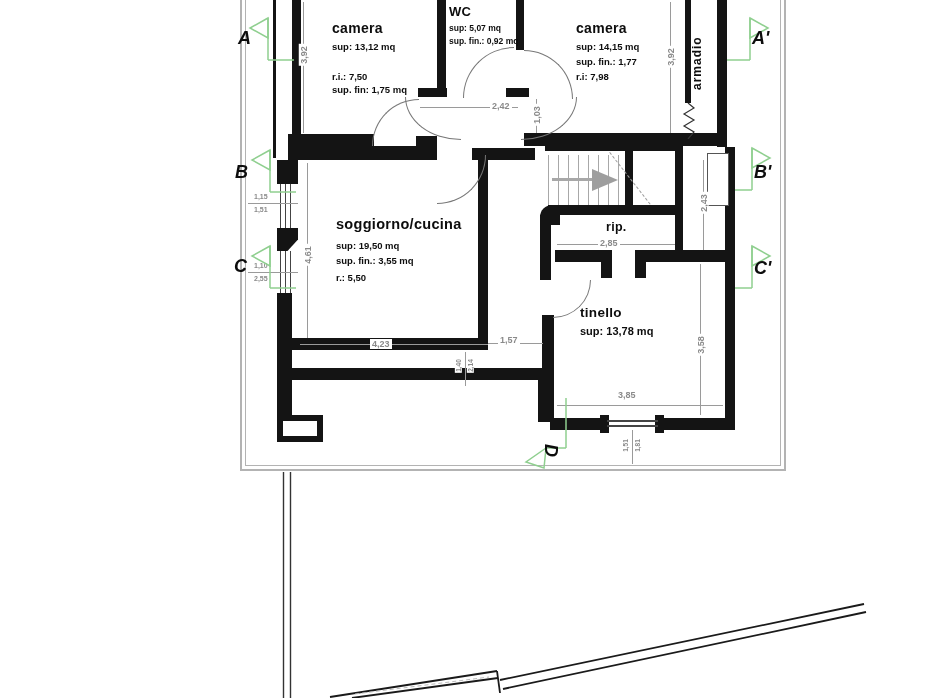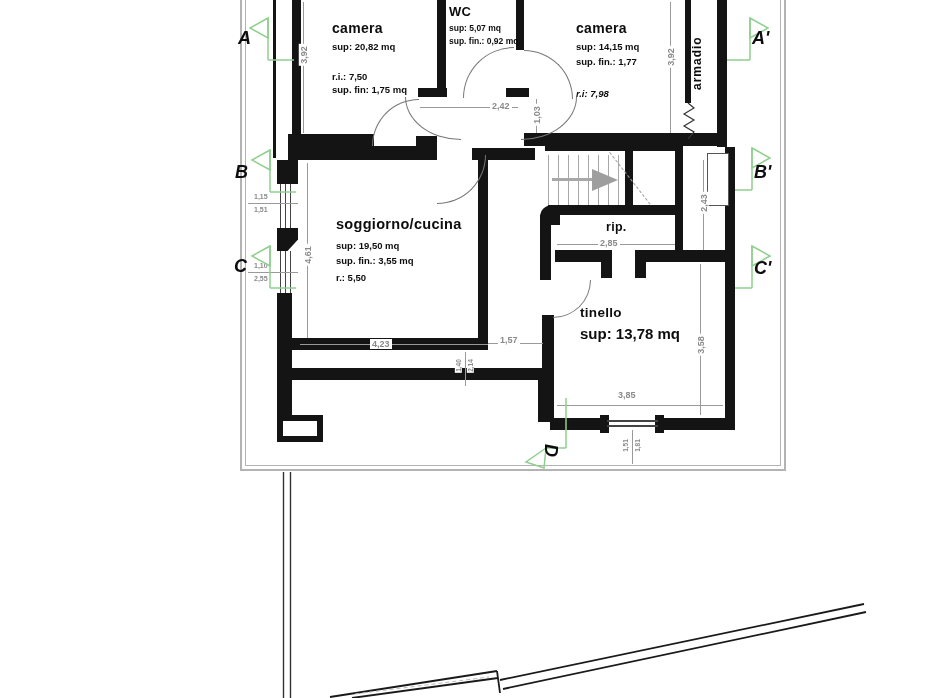--- a/index.html
+++ b/index.html
@@ -116,44 +116,44 @@
 
   <div class="arc" style="left:372px;top:99px;width:46px;height:46px;border-top-width:1.2px;border-left-width:1.2px;border-top-left-radius:100% 100%;"></div>
   <div class="arc" style="left:463px;top:47px;width:50px;height:50px;border-top-width:1.2px;border-left-width:1.2px;border-top-left-radius:100% 100%;"></div>
   <div class="arc" style="left:524px;top:50px;width:48px;height:48px;border-top-width:1.2px;border-right-width:1.2px;border-top-right-radius:100% 100%;"></div>
   <div class="arc" style="left:405px;top:97px;width:55px;height:42px;border-bottom-width:1.2px;border-left-width:1.2px;border-bottom-left-radius:100% 100%;"></div>
   <div class="arc" style="left:521px;top:97px;width:55px;height:42px;border-bottom-width:1.2px;border-right-width:1.2px;border-bottom-right-radius:100% 100%;"></div>
   <div class="arc" style="left:437px;top:155px;width:48px;height:48px;border-bottom-width:1.2px;border-right-width:1.2px;border-bottom-right-radius:100% 100%;"></div>
   <div class="arc" style="left:553px;top:280px;width:37px;height:37px;border-bottom-width:1.2px;border-right-width:1.2px;border-bottom-right-radius:100% 100%;"></div>
 
   <div class="roomtitle" style="left:332px;top:20px;">camera</div>
-  <div class="roomline" style="left:332px;top:41px;">sup: 20,82 mq</div>
+  <div class="roomline" style="left:332px;top:41px;">sup: 13,12 mq</div>
   <div class="roomline" style="left:332px;top:56px;margin-top:28px;">sup. fin: 1,75 mq</div>
   <div class="roomline" style="left:332px;top:71px;">r.i.: 7,50</div>
 
   <div class="roomtitle" style="left:449px;top:4px;font-size:13px;">WC</div>
   <div class="roomline" style="left:449px;top:23px;font-size:8.5px;">sup: 5,07 mq</div>
   <div class="roomline" style="left:449px;top:36px;font-size:8.5px;">sup. fin.: 0,92 mq</div>
 
   <div class="roomtitle" style="left:576px;top:20px;">camera</div>
   <div class="roomline" style="left:576px;top:41px;">sup: 14,15 mq</div>
   <div class="roomline" style="left:576px;top:56px;">sup. fin.: 1,77</div>
-  <div class="roomline" style="left:576px;top:88px;font-style:italic;">r.i: 7,98</div>
+  <div class="roomline" style="left:576px;top:71px;">r.i: 7,98</div>
 
   <div class="vtext" style="left:690px;top:12px;height:78px;">armadio</div>
 
   <div class="roomtitle" style="left:336px;top:216px;font-size:14.5px;">soggiorno/cucina</div>
   <div class="roomline" style="left:336px;top:240px;">sup: 19,50 mq</div>
   <div class="roomline" style="left:336px;top:255px;">sup. fin.: 3,55 mq</div>
   <div class="roomline" style="left:336px;top:272px;">r.: 5,50</div>
 
   <div class="roomtitle" style="left:606px;top:220px;font-size:12.5px;">rip.</div>
 
   <div class="roomtitle" style="left:580px;top:305px;font-size:13.5px;">tinello</div>
-  <div class="roomline" style="left:580px;top:325px;font-size:15px;">sup: 13,78 mq</div>
+  <div class="roomline" style="left:580px;top:325px;font-size:11px;">sup: 13,78 mq</div>
 
   <div class="dl" style="left:303px;top:2px;width:1px;height:131px;"></div>
   <div class="dim dimv" style="left:293px;top:50px;">3,92</div>
 
   <div class="dl" style="left:420px;top:107px;width:98px;height:1px;"></div>
   <div class="dim" style="left:447px;top:101px;margin-left:43px;">2,42</div>
 
   <div class="dl" style="left:536px;top:99px;width:1px;height:34px;"></div>
   <div class="dim dimv" style="left:526px;top:110px;">1,03</div>
 

